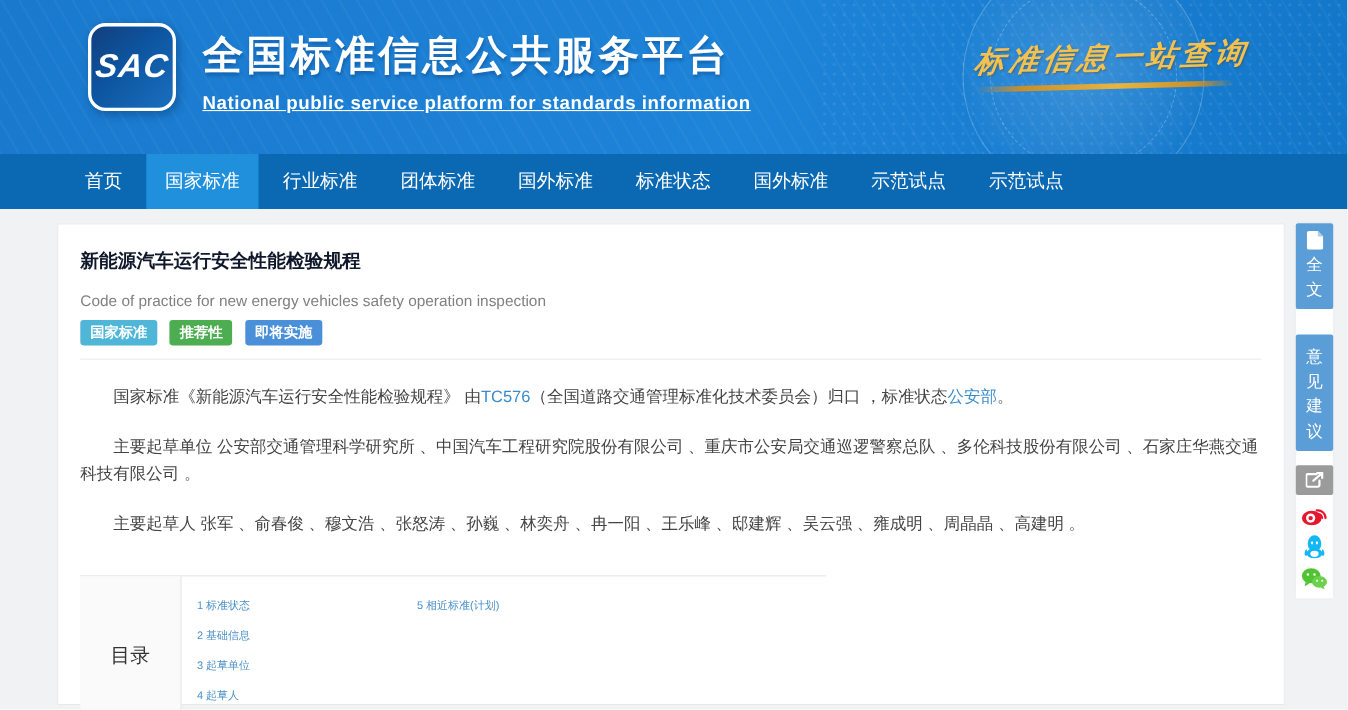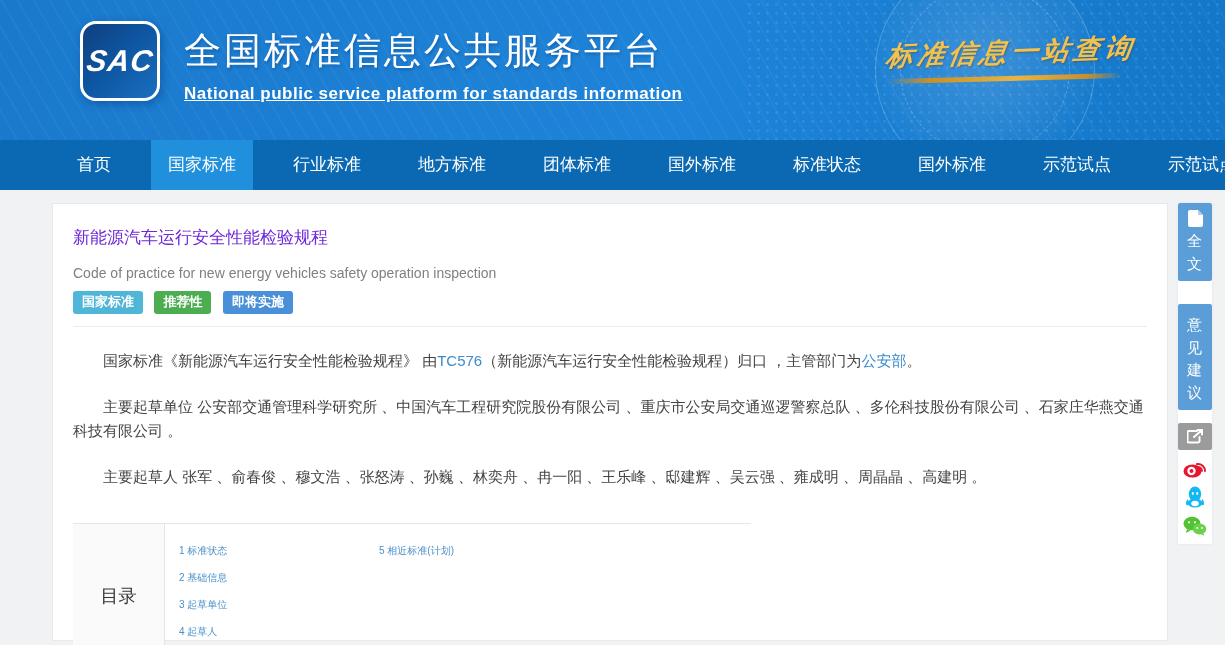--- a/index.html
+++ b/index.html
@@ -34,48 +34,48 @@
     border-radius:16px; border:3px solid #ffffff;
     background:linear-gradient(135deg,#123f7e 0%,#0d55a0 45%,#1a6fc0 100%);
     display:flex; align-items:center; justify-content:center;
     box-shadow:2px 3px 8px rgba(0,40,90,0.35);
   }
   .logo span {
     color:#fff; font-size:30px; font-weight:bold; font-style:italic;
     letter-spacing:1px; transform:skewX(-8deg);
   }
   .head-titles { position:absolute; left:184px; top:26px; color:#fff; }
-  .head-title-cn { font-size:37px; font-weight:normal; letter-spacing:3px; text-shadow:1px 2px 3px rgba(0,50,110,0.35); }
+  .head-title-cn { font-size:37px; font-weight:bold; letter-spacing:3px; text-shadow:1px 2px 3px rgba(0,50,110,0.35); }
   .head-title-en { font-size:17px; font-weight:bold; margin-top:8px; letter-spacing:0.5px;text-decoration:underline; }
   .slogan-wrap { position:absolute; right:90px; top:34px; text-align:center; }
   .slogan {
     display:inline-block; color:#f3c14f; font-size:27px; font-weight:bold; font-style:italic;
     letter-spacing:4px; transform:skewX(-10deg) rotate(-2deg);
     text-shadow:1px 1px 2px rgba(90,50,0,0.4);
   }
   .slogan-line {
     margin-top:6px; height:5px; width:235px; border-radius:3px;
     background:linear-gradient(90deg, rgba(196,140,40,0) 0%, #c98f2a 18%, #e8b542 55%, #c98f2a 85%, rgba(196,140,40,0) 100%);
     transform:rotate(-1.5deg);
   }
 
   
-  .nav { height:50px; background:#0a69b2; display:flex; padding-left:60px;gap:18px; }
+  .nav { height:50px; background:#0a69b2; display:flex; padding-left:60px; }
   .nav-item {
     line-height:50px; padding:0 17px; margin-right:5px; color:#ffffff;
     font-size:17px; cursor:pointer; white-space:nowrap;
   }
   .nav-item.active { background:#2090dd; }
 
   
   .card {
     position:absolute; left:52px; top:203px; width:1116px; height:438px;
     background:#fff; border:1px solid #e9e9e9; padding:22px 20px 0 20px;
   }
-  .std-title { font-size:17px; font-weight:normal; color:#6d28d9; }
+  .std-title { font-size:17px; font-weight:bold; color:#0f172a; }
   .std-title-en { font-size:14px; color:#808080; margin-top:16px; }
   .tag-row { margin-top:10px; padding-bottom:12px; border-bottom:1px solid #ececec; }
   .tag {
     display:inline-block; color:#fff; font-size:13px; font-weight:bold;
     padding:2px 9px 3px; border-radius:3px; margin-right:7px; cursor:default;
   }
   .para { font-size:15px; color:#444; line-height:1.6; text-indent:2em; margin-top:22px; }
   .para a { color:#3b8ccc; text-decoration:none; cursor:pointer; }
 
   
@@ -89,21 +89,21 @@
   .toc-col1 { width:200px; }
   .toc-link { display:block; color:#4a90c8; font-size:10px; margin-bottom:13px; text-decoration:none; cursor:pointer; }
 
   
   .side { position:absolute; left:1178px; top:203px; width:34px; background:#fff; padding-bottom:8px; box-shadow:0 0 3px rgba(0,0,0,0.06); }
   .side-btn {
     width:34px; background:#5b9dd6; color:#fff; border-radius:2px;
     display:flex; flex-direction:column; align-items:center; cursor:pointer;
     padding:7px 0 6px;
   }
-  .side-btn .vtext { width:16px; font-size:15px; line-height:1.5; word-break:break-all; margin-top:3px; }
+  .side-btn .vtext { width:16px; font-size:15px; line-height:1.5; word-break:break-all; text-align:center; margin-top:3px; }
   .side-gap1 { height:23px; } .side-gap2 { height:13px; }
   .share-btn {
     width:34px; height:27px; background:#9b9b9b; border-radius:2px;
     display:flex; align-items:center; justify-content:center; cursor:pointer;
   }
   .social { display:flex; flex-direction:column; align-items:center; gap:8px; padding-top:8px; }
   .social .s-icon { cursor:pointer; line-height:0; }
 </style>
 </head>
 <body>
@@ -121,39 +121,38 @@
   <div class="slogan-wrap">
     <span class="slogan">标准信息一站查询</span>
     <div class="slogan-line"></div>
   </div>
 </div>
 
 <div class="nav">
   <div class="nav-item">首页</div>
   <div class="nav-item active">国家标准</div>
   <div class="nav-item">行业标准</div>
-  <div class="nav-item">地方标准</div>
   <div class="nav-item">团体标准</div>
   <div class="nav-item">国外标准</div>
   <div class="nav-item">标准状态</div>
   <div class="nav-item">国外标准</div>
   <div class="nav-item">示范试点</div>
   <div class="nav-item">示范试点</div>
 </div>
 
 <div class="card">
   <div class="std-title">新能源汽车运行安全性能检验规程</div>
   <div class="std-title-en">Code of practice for new energy vehicles safety operation inspection</div>
   <div class="tag-row">
     <span class="tag" style="background: rgb(79, 182, 216);">国家标准</span>
     <span class="tag" style="background: rgb(76, 174, 80);">推荐性</span>
     <span class="tag" style="background: rgb(74, 144, 217);">即将实施</span>
   </div>
 
-  <p class="para"><span>国家标准《新能源汽车运行安全性能检验规程》 由</span><a>TC576</a><span>（新能源汽车运行安全性能检验规程）归口 ，主管部门为</span><a>公安部</a><span>。</span></p>
+  <p class="para"><span>国家标准《新能源汽车运行安全性能检验规程》 由</span><a>TC576</a><span>（全国道路交通管理标准化技术委员会）归口 ，标准状态</span><a>公安部</a><span>。</span></p>
 
   <p class="para">主要起草单位 公安部交通管理科学研究所 、中国汽车工程研究院股份有限公司 、重庆市公安局交通巡逻警察总队 、多伦科技股份有限公司 、石家庄华燕交通科技有限公司 。</p>
 
   <p class="para">主要起草人 张军 、俞春俊 、穆文浩 、张怒涛 、孙巍 、林奕舟 、冉一阳 、王乐峰 、邸建辉 、吴云强 、雍成明 、周晶晶 、高建明 。</p>
 
   <div class="toc">
     <div class="toc-label">目录</div>
     <div class="toc-cols">
       <div class="toc-col1">
         <a class="toc-link">1  标准状态</a>

